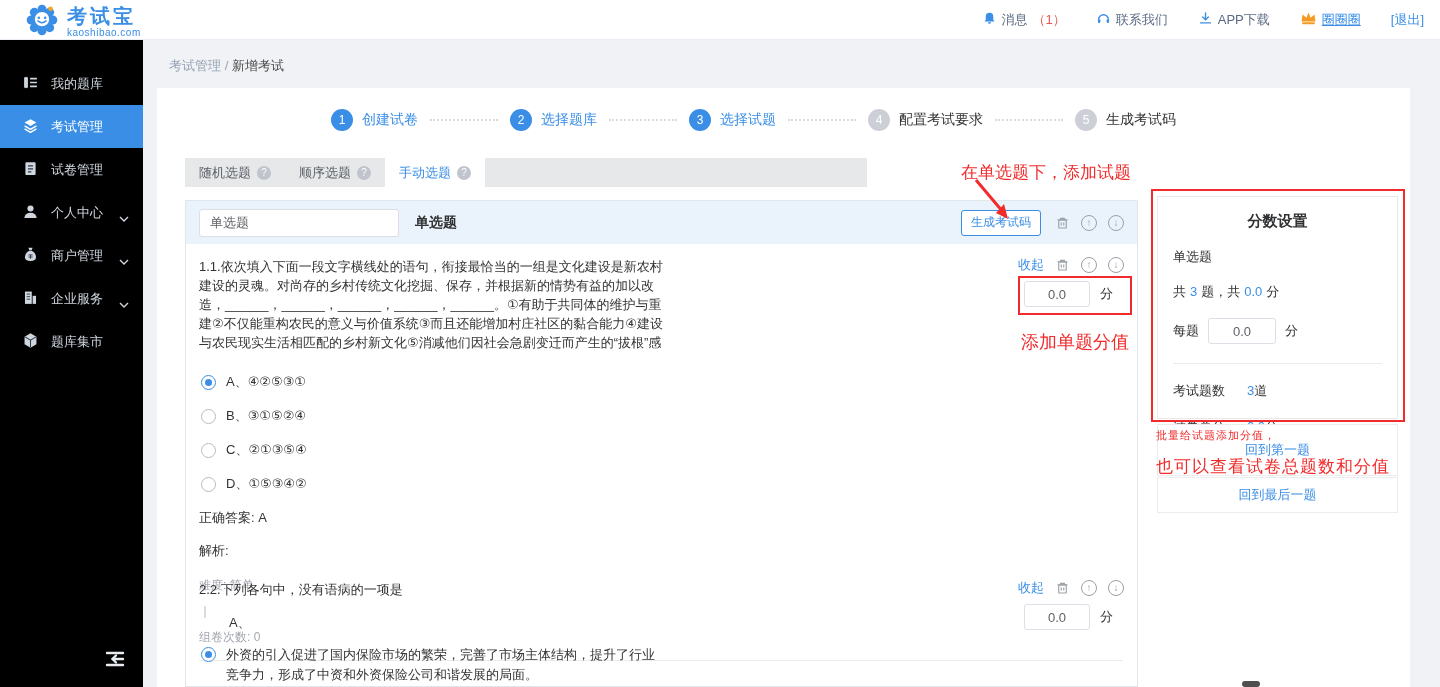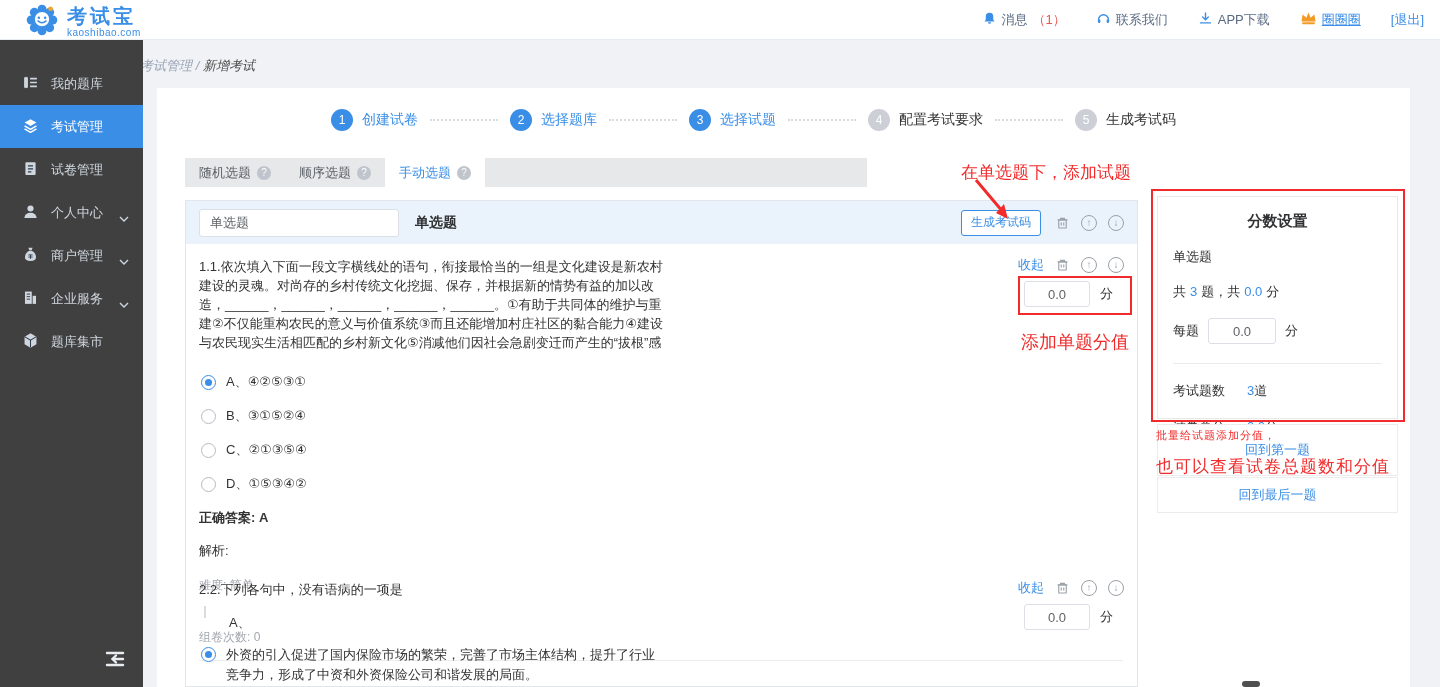--- a/index.html
+++ b/index.html
@@ -16,29 +16,29 @@
   .logo-txt { display:flex; flex-direction:column; line-height:1; }
   .logo-title { color:#3a8ee6; font-size:20px; font-weight:bold; letter-spacing:3px; }
   .logo-domain { color:#3a8ee6; font-size:10px; margin-top:2px; letter-spacing:.5px; }
   .hnav { position:absolute; right:16px; top:0; height:40px; display:flex; align-items:center; gap:30px; }
   .hnav-item { display:flex; align-items:flex-start; gap:5px; color:#5b6b84; font-size:13px; cursor:pointer; }
   .hnav-item svg { display:block; }
   .msg-count { color:#e9574f; }
   .username { color:#3a8ee6; text-decoration:underline; }
   .logout { color:#3a8ee6; }
   
-  .sidebar { position:absolute; left:0; top:40px; width:143px; height:647px; background:#404040; z-index:9; }
+  .sidebar { position:absolute; left:0; top:40px; width:143px; height:647px; background:#000000; z-index:9; }
   .side-list { position:absolute; top:22px; left:0; right:0; }
   .side-item { position:relative; height:43px; display:flex; align-items:center; gap:12px;
                padding-left:22px; color:#cfd6de; font-size:13px; cursor:pointer; }
   .side-item.active { background:#3a8ee6; color:#fff; }
   .side-item .chev { position:absolute; right:14px; top:19px; }
   .collapse-btn { position:absolute; left:104px; bottom:16px; color:#e8ecf1; cursor:pointer; }
   
-  .breadcrumb { position:absolute; left:140px; top:57px; font-size:13px; color:#97a3b5; z-index:5;font-style:italic; }
+  .breadcrumb { position:absolute; left:169px; top:57px; font-size:13px; color:#97a3b5; z-index:5; }
   .breadcrumb .cur { color:#4a4a4a; }
   .card { position:absolute; left:157px; top:88px; width:1253px; height:599px; background:#fff; z-index:1; }
   
   .stepper { position:absolute; left:0; right:60px; top:21px; display:flex; align-items:center; justify-content:center; }
   .step { display:flex; align-items:center; gap:9px; }
   .step-circle { width:22px; height:22px; border-radius:50%; background:#ccd0d6; color:#fff;
                  font-size:12px; display:flex; align-items:center; justify-content:center; }
   .step.done .step-circle, .step.active .step-circle { background:#3a8ee6; }
   .step-label { font-size:14px; color:#333; }
   .step.done .step-label, .step.active .step-label { color:#3a8ee6; }
@@ -70,21 +70,21 @@
   .collapse-link { color:#3a8ee6; cursor:pointer; }
   .score-row { position:absolute; top:37px; right:24px; display:flex; align-items:center; gap:10px; }
   .score-input { width:66px; height:26px; border:1px solid #dcdfe6; border-radius:3px; text-align:center;
                  font-size:13px; color:#606266; font-family:inherit; }
   .opt-list { margin-top:21px; }
   .opt { display:flex; align-items:center; gap:10px; margin:16px 0; padding-left:2px; }
   .radio { width:15px; height:15px; border:1px solid #b6bcc5; border-radius:50%; background:#fff;
            display:inline-flex; align-items:center; justify-content:center; cursor:pointer; flex:0 0 auto; }
   .radio.sel { border-color:#3a8ee6; }
   .radio.sel::after { content:""; width:7px; height:7px; border-radius:50%; background:#3a8ee6; }
-  .answer-line { margin-top:10px;font-weight:bold; }
+  .answer-line { margin-top:10px; }
   .analysis-line { margin-top:15px; }
   .meta-line { margin-top:17px; font-size:12px; color:#a3a7ae; display:flex; gap:9px;flex-direction:column; }
   .q-divider { border-top:1px solid #ececec; margin-top:14px; }
   .pre-opt { margin-top:15px; padding-left:30px; }
   .opt2 { display:flex; gap:10px; margin-top:13px; padding-left:2px; }
   .opt2 .radio { margin-top:2px; }
   .opt2-text { width:440px; line-height:20px; }
   
   .score-panel { position:absolute; left:1157px; top:196px; width:241px; height:223px; background:#fff;
                  border:1px solid #e8e8e8; z-index:3; padding:13px 15px 0 15px; }

